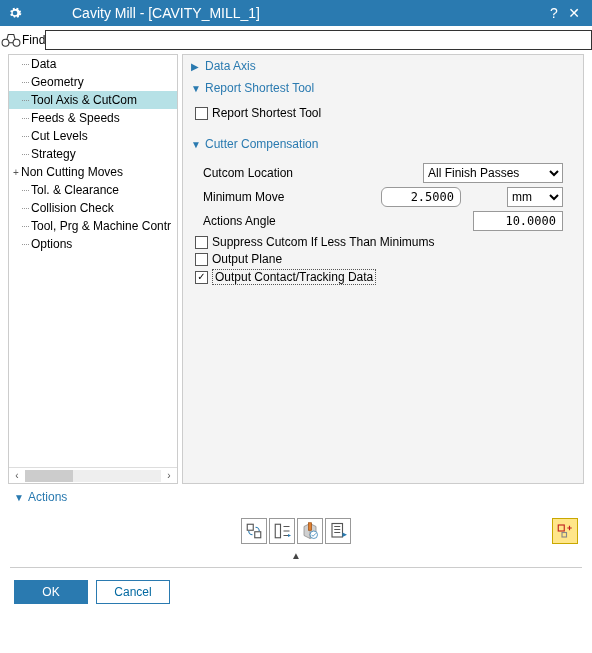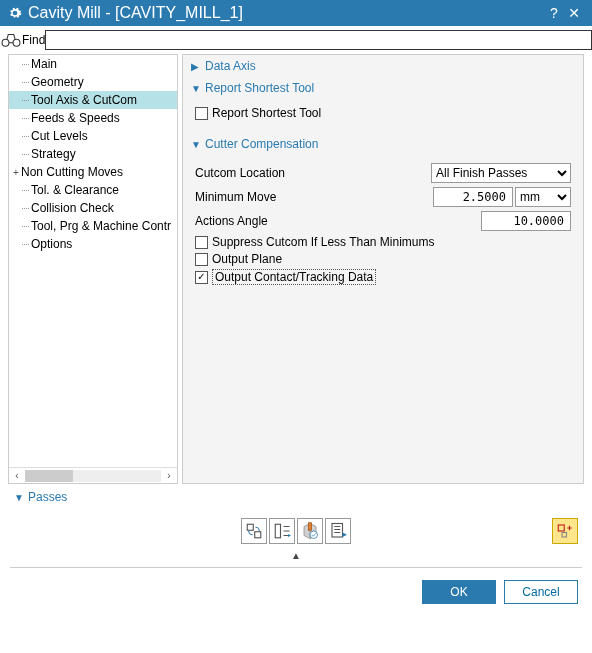--- a/index.html
+++ b/index.html
@@ -1,20 +1,20 @@
 <!DOCTYPE html>
 <html><head>
 <meta charset="utf-8">
 <style>
 * { box-sizing: border-box; margin: 0; padding: 0; font-family: "Segoe UI", Tahoma, sans-serif; font-size: 12px; }
 body { background: #fff; width: 592px; height: 653px; overflow: hidden; }
 
 .titlebar { background: #2a7ab0; color: #fff; height: 26px; display: flex; align-items: center; padding: 0 8px; }
 .titlebar .gear { width: 14px; height: 14px; margin-right: 6px; fill: #fff; }
-.titlebar .title { flex: 1; font-size: 16px; }
+.titlebar .title { flex: 1; font-size: 14px; margin-left: 44px; }
 .titlebar .tctl { width: 20px; text-align: center; cursor: pointer; font-size: 14px; }
 
 .findbar { display: flex; align-items: center; padding: 4px 0; }
 .find-icon { width: 22px; height: 18px; }
 .findbar input { flex: 1; border: 1px solid #333; height: 20px; padding: 1px 4px; }
 
 .work { display: flex; padding: 0 8px; gap: 4px; }
 
 .tree { width: 170px; border: 1px solid #ccc; background: #fff; height: 430px; display:flex; flex-direction:column; }
 .tree-list { flex:1; overflow: hidden; }
@@ -26,40 +26,40 @@
 .tree-scroll .arrow { width:12px; color:#555; font-size:10px; text-align:center; }
 .tree-scroll .track { flex:1; background:#eee; height:12px; margin:0 2px; position:relative; }
 .tree-scroll .thumb { position:absolute; left:0; top:0; bottom:0; width:35%; background:#ccc; }
 
 .panel { flex: 1; border: 1px solid #ccc; background: #f4f4f4; height: 430px; padding: 0; }
 
 .sect-head { display:flex; align-items:center; padding: 4px 8px; color:#2a7ab0; cursor:pointer; }
 .sect-head .caret { width:12px; font-size:10px; color:#2a7ab0; margin-right:2px; }
 .sect-body { padding: 4px 12px 10px 12px; }
 
-.row { display:flex; align-items:center; margin: 4px 0; }
+.row { display:flex; align-items:center; margin: 4px 8px; gap: 44px; }
 .row .lbl { flex:1; }
 .row input[type=text] { border:1px solid #999; height:20px; text-align:right; padding:1px 6px; font-family:monospace; }
 .row select { border:1px solid #999; height:20px; background:#fff; }
 .chkrow { display:flex; align-items:center; gap:4px; margin:3px 0; }
 .chkrow .box { width:13px; height:13px; border:1px solid #555; display:flex; align-items:center; justify-content:center; background:#fff; }
 .chkrow .box.ck::after { content:"✓"; font-size:10px; line-height:1; }
 .chkrow.focus span:last-child { border:1px dotted #555; padding:0 2px;text-align:center; }
 
 .actions-head { display:flex; align-items:center; padding:6px 14px; color:#2a7ab0; cursor:pointer; }
 .actions-head .caret { width:12px; font-size:10px; margin-right:2px; }
 
 .actions-bar { display:flex; align-items:center; justify-content:center; padding: 8px 14px 4px; position:relative; }
 .actions-bar .grp { display:flex; gap:2px; }
 .actions-bar .btn { width:26px; height:26px; border:1px solid #999; background:#fff; display:flex; align-items:center; justify-content:center; cursor:pointer; }
 .actions-bar .btn.y { background:#ffe68a; border-color:#c9a800; position:absolute; right:14px; }
 .carets-up { text-align:center; color:#444; font-size:10px; padding:2px 0; cursor:pointer; }
 hr.sep { border:none; border-top:1px solid #ccc; margin:4px 10px; }
 
-.footer { display:flex; justify-content:flex-end; gap:8px; padding: 8px 14px; }
+.footer { display:flex; justify-content:flex-start; gap:8px; padding: 8px 14px; }
 .footer button { width:74px; height:24px; border:1px solid #2a7ab0; background:#fff; color:#0369a1; cursor:pointer; }
 .footer button.primary { background:#2a7ab0; color:#fff; }
 </style>
 </head>
 <body>
 
 <div class="titlebar">
   <svg class="gear" viewBox="0 0 24 24">
       <path d="M12 8a4 4 0 100 8 4 4 0 000-8zm9 4l2 1-1 3-2-.5a8 8 0 01-1.5 1.5l.5 2-3 1-1-2a8 8 0 01-2 0l-1 2-3-1 .5-2A8 8 0 017 16.5L5 17l-1-3 2-1a8 8 0 010-2l-2-1 1-3 2 .5A8 8 0 018.5 6L8 4l3-1 1 2a8 8 0 012 0l1-2 3 1-.5 2A8 8 0 0119.5 8l2-.5 1 3-2 1a8 8 0 010 2z"></path>
     </svg>
@@ -78,21 +78,21 @@
   <span>Find</span>
   <input type="text" style="">
 </div>
 
 <div class="work">
   <div class="tree">
     <div class="tree-list" id="tree-list">
         <div class="tree-row">
           <span class="tree-exp"></span>
           <span class="tree-dots">····</span>
-          <span>Main</span>
+          <span>Data</span>
         </div>
         <div class="tree-row">
           <span class="tree-exp"></span>
           <span class="tree-dots">····</span>
           <span>Geometry</span>
         </div>
         <div class="tree-row sel">
           <span class="tree-exp"></span>
           <span class="tree-dots">····</span>
           <span>Tool Axis &amp; CutCom</span>
@@ -170,21 +170,21 @@
     </div>
     <div class="sect-body">
       <div class="row">
         <span class="lbl">Cutcom Location</span>
         <select style="width:140px">
           <option>All Finish Passes</option>
         </select>
       </div>
       <div class="row">
         <span class="lbl">Minimum Move</span>
-        <input type="text" style="width: 80px;" value="2.5000">
+        <input type="text" style="width: 80px; border-radius: 6px;" value="2.5000">
         <select style="width:56px;margin-left:2px">
           <option>mm</option>
         </select>
       </div>
       <div class="row">
         <span class="lbl">Actions Angle</span>
         <input type="text" style="width: 90px;" value="10.0000">
       </div>
       <div class="chkrow">
         <span class="box"></span>
@@ -198,21 +198,21 @@
         <span class="box ck"></span>
           <span>Output Contact/Tracking Data</span>
       </div>
     </div>
 
   </div>
 </div>
 
 <div class="actions-head">
   <span class="caret">▼</span>
-  <span>Passes</span>
+  <span>Actions</span>
 </div>
 
 <div class="actions-bar">
   <div class="grp">
     <div class="btn">
       <svg width="18" height="18" viewBox="0 0 24 24" fill="none" stroke="#555" stroke-width="1.5">
           <rect x="3" y="3" width="8" height="8"></rect>
           <rect x="13" y="13" width="8" height="8"></rect>
           <path d="M14 7 A5 5 0 0 1 19 12 M10 17 A5 5 0 0 1 5 12" stroke="#2a7ab0"></path>
         </svg>

